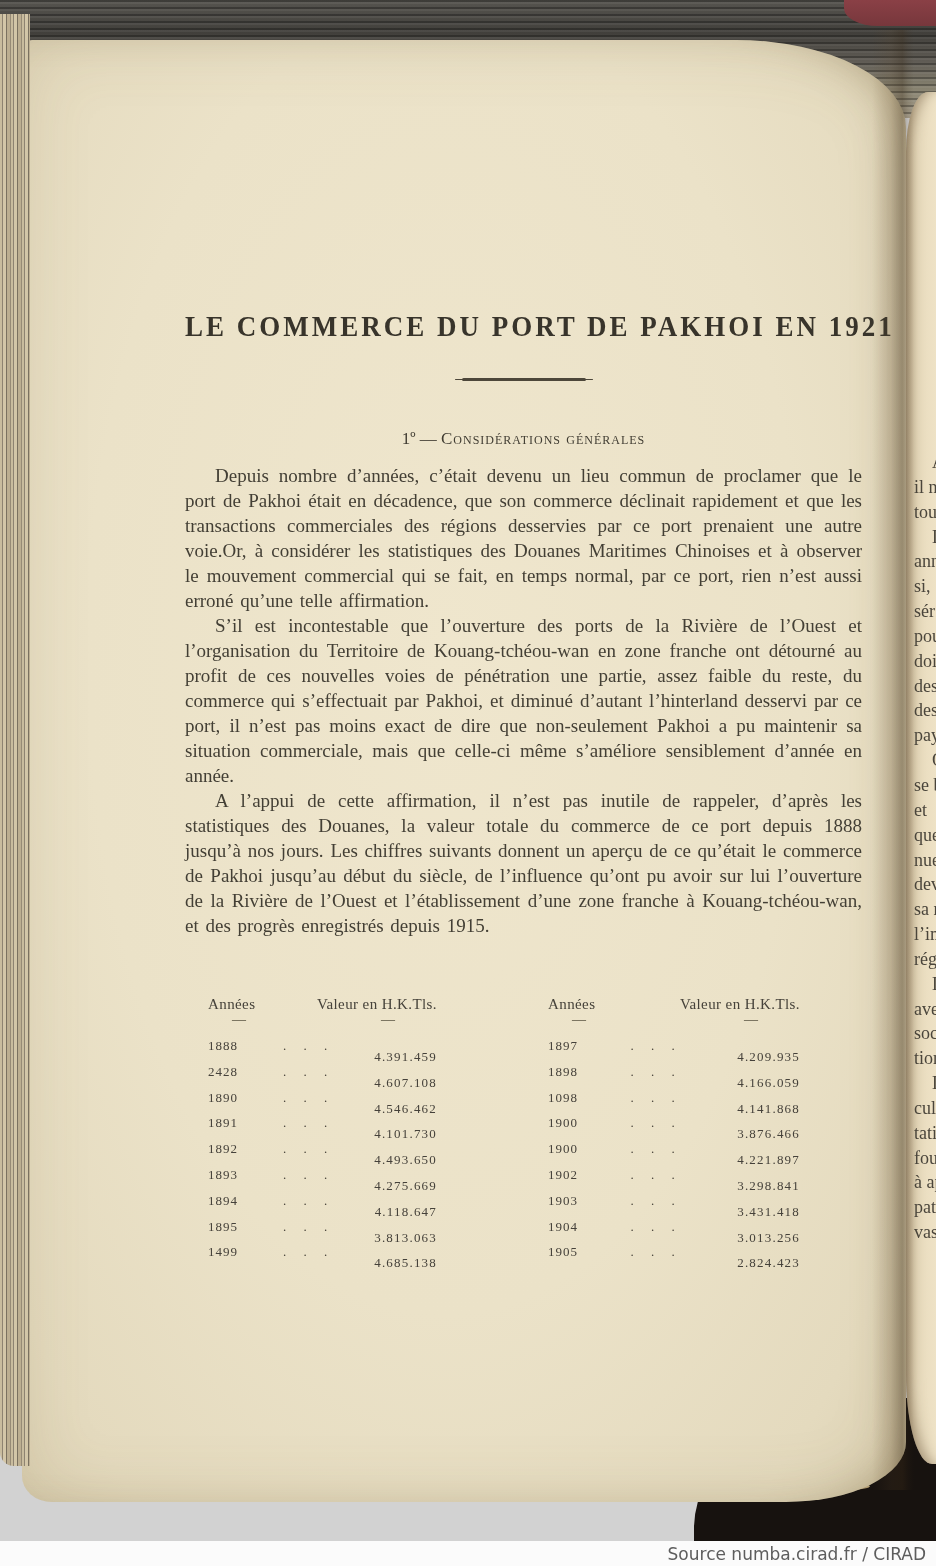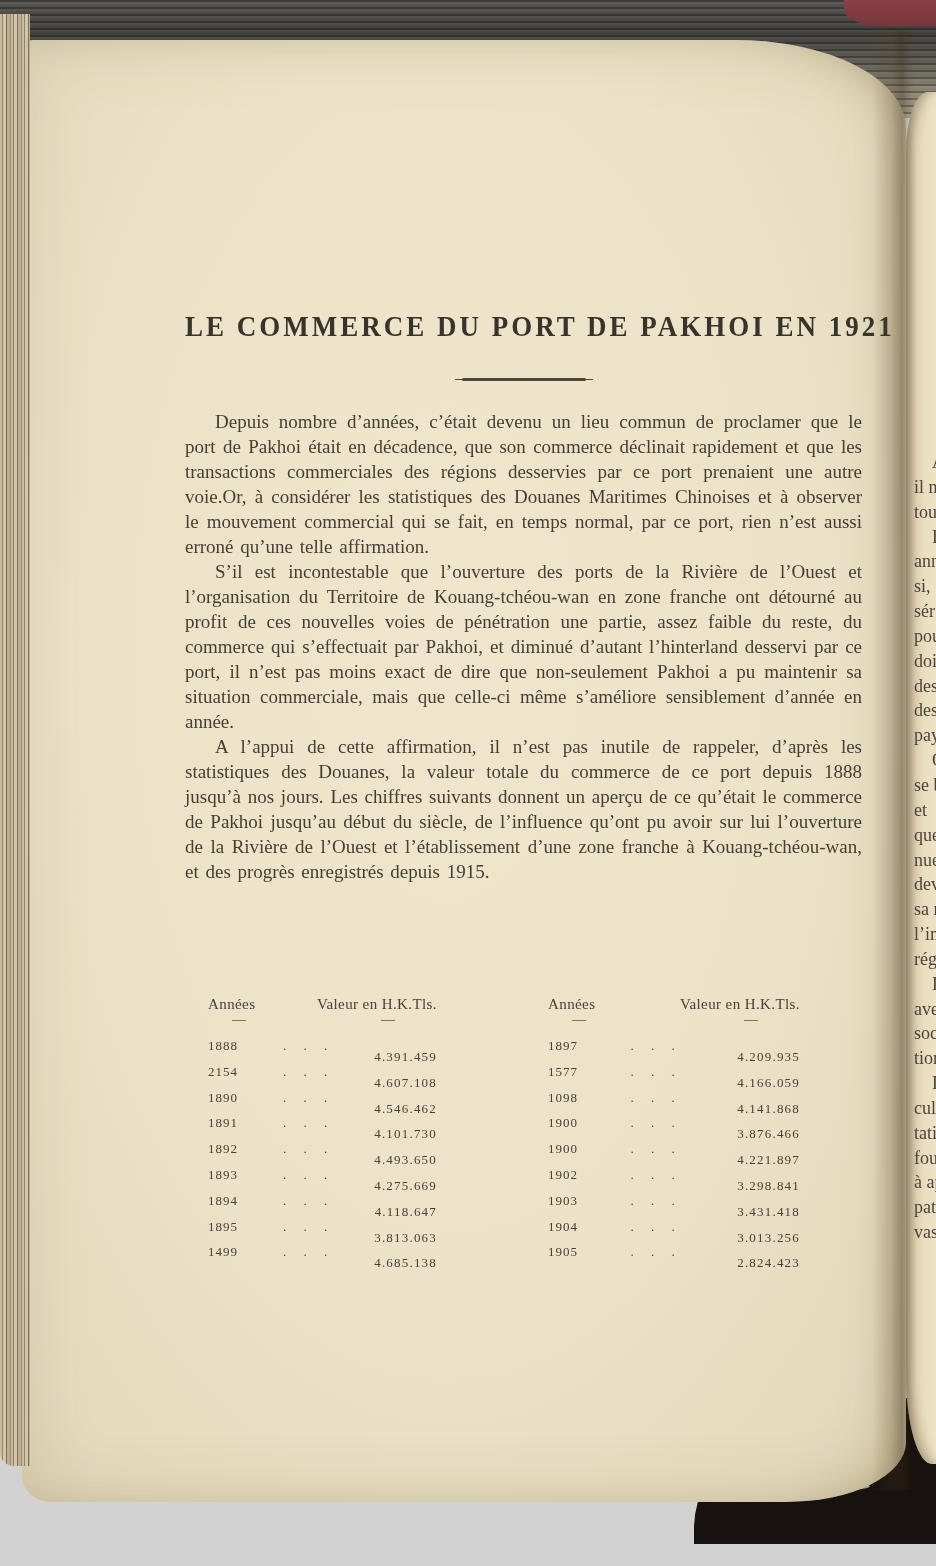--- a/index.html
+++ b/index.html
@@ -44,21 +44,21 @@
 
   .content{position:absolute;left:163px;top:266px;width:677px;color:#3e3a30;}
 
   h1.title{margin:0;font-size:27px;line-height:40px;font-weight:bold;text-align:center;white-space:nowrap;
     letter-spacing:3px;color:#38342b;transform:scaleY(1.06);}
   .rule{width:124px;height:3px;margin:32px auto 0 auto;background:#4d473a;border-radius:2px;
     box-shadow:8px 0 0 -1px #4d473a,-8px 0 0 -1px #4d473a;}
   .heading{margin-top:48px;text-align:center;font-size:17px;color:#403c32;}
   .heading .sc{font-variant:small-caps;letter-spacing:1px;}
 
-  .paras{margin-top:28px;font-size:19px;line-height:25px;text-align:justify;word-spacing:2px;color:#433f35;}
+  .paras{margin-top:14px;font-size:19px;line-height:25px;text-align:justify;word-spacing:2px;color:#433f35;}
   .paras p{margin:0;text-indent:30px;}
 
   
   .t-block{position:absolute;left:0;top:690px;width:677px;color:#45413a;}
   .t-grid{display:grid;grid-template-columns:62px 70px 97px 111px 62px 85px 105px;margin-left:23px;}
   .t-head{font-size:15px;letter-spacing:.4px;color:#46423a;}
   .t-head .hv{grid-column:span 2;justify-self:end;white-space:nowrap;}
   .t-dash{height:20px;font-size:14px;line-height:14px;color:#56503f;}
   .t-dash .d1{justify-self:center;}
   .t-dash .d2{grid-column:span 2;justify-self:end;margin-right:42px;}
@@ -155,20 +155,25 @@
         <div class="frag">vaste</div>
       </div>
   </div>
 
   <div class="page">
     <div class="content">
 
       <h1 class="title">LE COMMERCE DU PORT DE PAKHOI EN 1921</h1>
       <div class="rule"></div>
 
+      <div class="heading">
+        <span>1º</span>
+        <span>—</span>
+        <span class="sc">Considérations générales</span>
+      </div>
 
       <div class="paras">
         <p>Depuis nombre d’années, c’était devenu un lieu commun de proclamer que le port de Pakhoi était en décadence, que son commerce déclinait rapidement et que les transactions commerciales des régions desservies par ce port prenaient une autre voie.Or, à considérer les statistiques des Douanes Maritimes Chinoises et à observer le mouvement commercial qui se fait, en temps normal, par ce port, rien n’est aussi erroné qu’une telle affirmation.</p>
         <p>S’il est incontestable que l’ouverture des ports de la Rivière de l’Ouest et l’organisation du Territoire de Kouang-tchéou-wan en zone franche ont détourné au profit de ces nouvelles voies de pénétration une partie, assez faible du reste, du commerce qui s’effectuait par Pakhoi, et diminué d’autant l’hinterland desservi par ce port, il n’est pas moins exact de dire que non-seulement Pakhoi a pu maintenir sa situation commerciale, mais que celle-ci même s’améliore sensiblement d’année en année.</p>
         <p>A l’appui de cette affirmation, il n’est pas inutile de rappeler, d’après les statistiques des Douanes, la valeur totale du commerce de ce port depuis 1888 jusqu’à nos jours. Les chiffres suivants donnent un aperçu de ce qu’était le commerce de Pakhoi jusqu’au début du siècle, de l’influence qu’ont pu avoir sur lui l’ouverture de la Rivière de l’Ouest et l’établissement d’une zone franche à Kouang-tchéou-wan, et des progrès enregistrés depuis 1915.</p>
       </div>
 
       <div class="t-block">
         <div class="t-grid t-head">
           <span>Années</span>
@@ -190,25 +195,25 @@
               <span class="t-year">1888</span>
               <span class="t-dots">. . .</span>
               <span class="t-val">4.391.459</span>
               <span></span>
               <span class="t-year">1897</span>
               <span class="t-dots">. . .</span>
               <span class="t-val">4.209.935</span>
             </div>
 
             <div class="t-grid t-row">
-              <span class="t-year">2154</span>
+              <span class="t-year">2428</span>
               <span class="t-dots">. . .</span>
               <span class="t-val">4.607.108</span>
               <span></span>
-              <span class="t-year">1577</span>
+              <span class="t-year">1898</span>
               <span class="t-dots">. . .</span>
               <span class="t-val">4.166.059</span>
             </div>
 
             <div class="t-grid t-row">
               <span class="t-year">1890</span>
               <span class="t-dots">. . .</span>
               <span class="t-val">4.546.462</span>
               <span></span>
               <span class="t-year">1098</span>
@@ -277,14 +282,17 @@
             </div>
           </div>
       </div>
 
     </div>
   </div>
 
   <div class="gutter"></div>
   <div class="edge-stack"></div>
 
+  <div class="src-bar">
+    <span>Source numba.cirad.fr / CIRAD</span>
+  </div>
 
 </div>
 
 </body></html>

